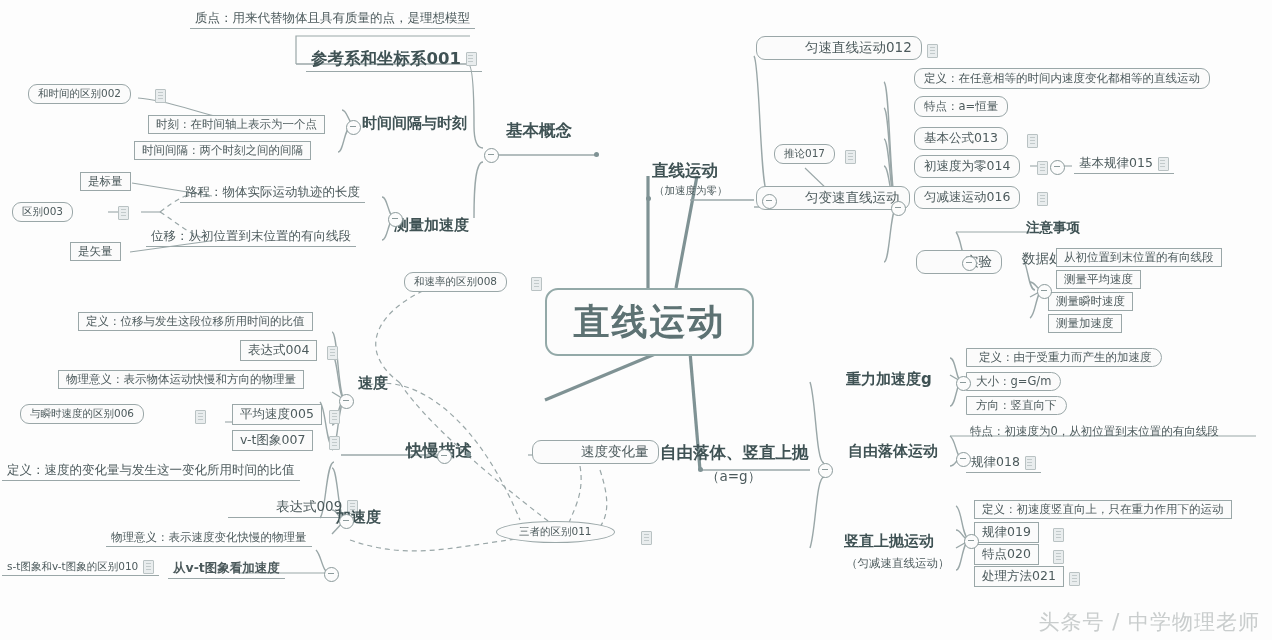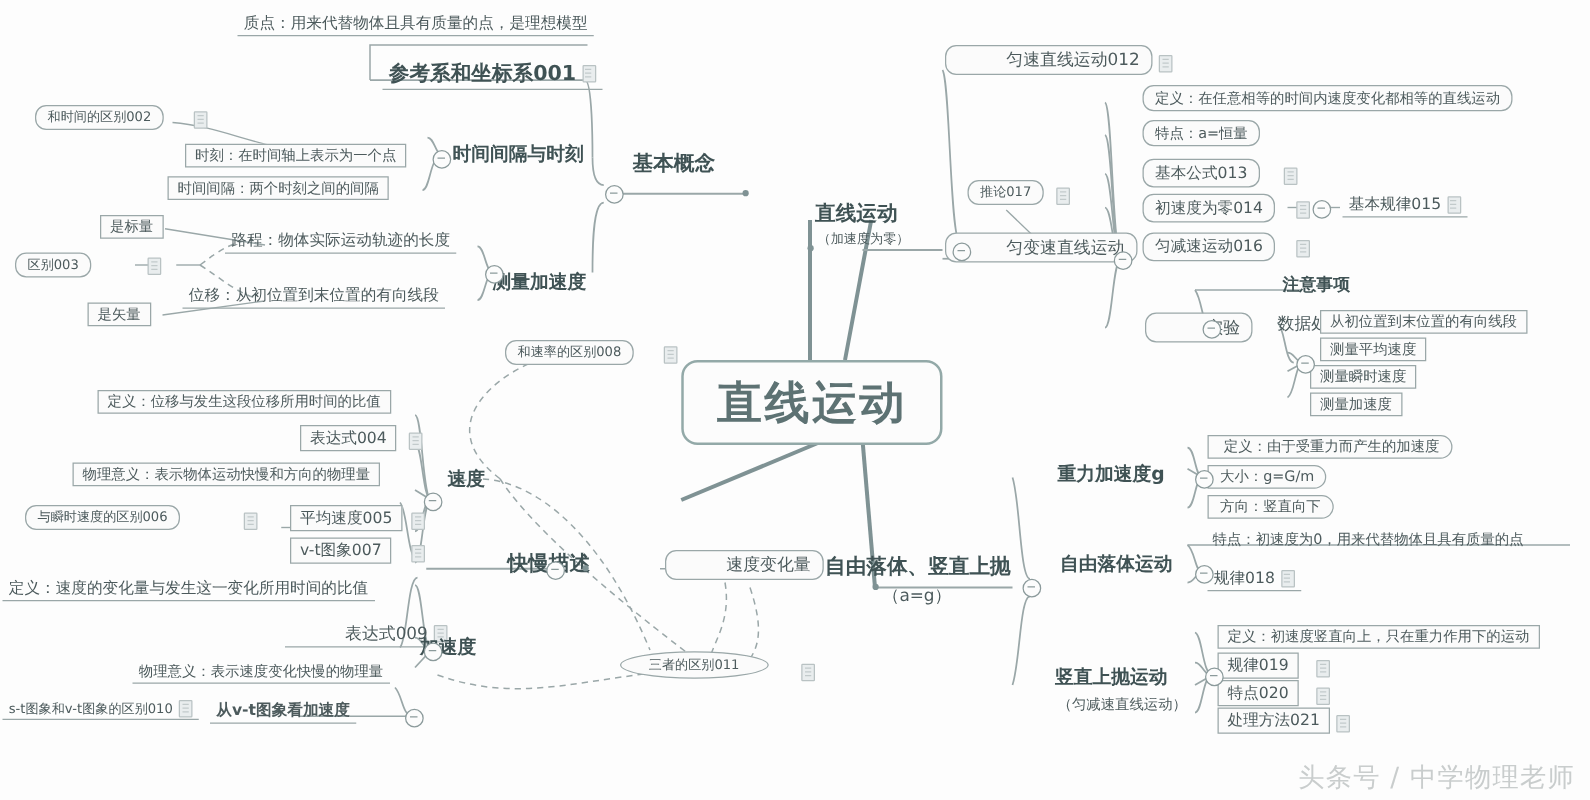--- a/index.html
+++ b/index.html
@@ -268,21 +268,21 @@
 
   <div class="nd bare t16 hd" style="left:656px;top:442px;">自由落体、竖直上抛</div>
   <div class="nd bare t13" style="left:658px;top:468px;">（a=g）</div>
 
   <div class="nd bare t14 hd" style="left:842px;top:370px;">重力加速度g</div>
   <div class="nd chev t11" style="left:966px;top:348px;border-radius:0 14px 14px 0;padding-left:12px;">定义：由于受重力而产生的加速度</div>
   <div class="nd chev t11" style="left:966px;top:372px;border-radius:0 14px 14px 0;">大小：g=G/m</div>
   <div class="nd chev t11" style="left:966px;top:396px;border-radius:0 14px 14px 0;">方向：竖直向下</div>
 
   <div class="nd bare t14 hd" style="left:844px;top:442px;">自由落体运动</div>
-  <div class="nd bare t11" style="left:966px;top:424px;">特点：初速度为0，用来代替物体且具有质量的点</div>
+  <div class="nd bare t11" style="left:966px;top:424px;">特点：初速度为0，从初位置到末位置的有向线段</div>
   <div class="nd ul t12" style="left:966px;top:454px;">
     <span>规律018</span>
     <span class="ico"></span>
   </div>
 
   <div class="nd bare t14 hd" style="left:840px;top:532px;">竖直上抛运动</div>
   <div class="nd bare t11" style="left:842px;top:556px;">（匀减速直线运动）</div>
   <div class="nd rect t11" style="left:974px;top:500px;">定义：初速度竖直向上，只在重力作用下的运动</div>
   <div class="nd rect t12" style="left:974px;top:522px;">
     <span>规律019</span>

